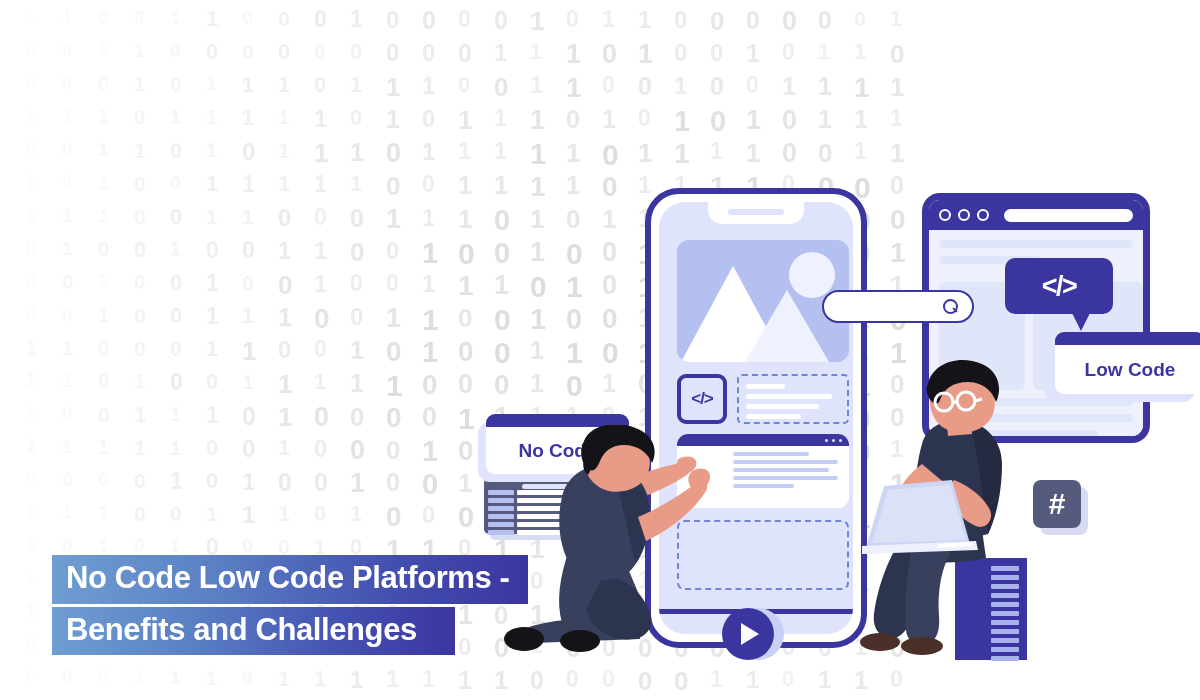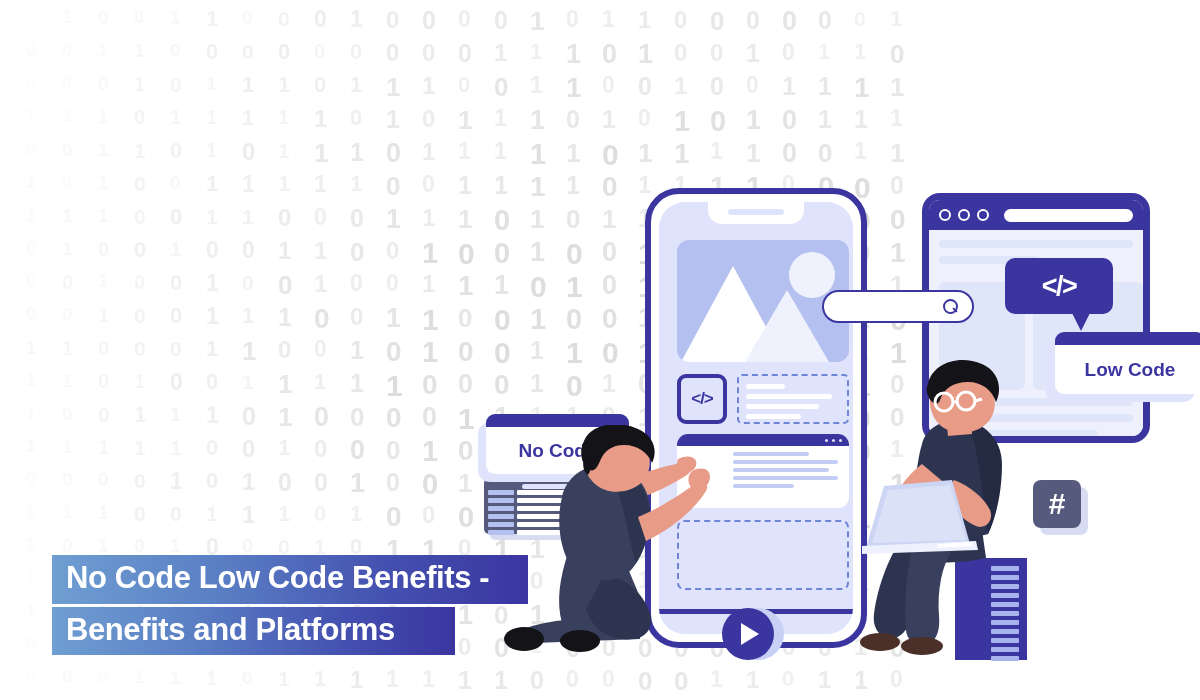--- a/index.html
+++ b/index.html
@@ -984,17 +984,17 @@
     <line x1="93" y1="44" x2="97" y2="44" stroke="#ffffff" stroke-width="3"></line>
     <line x1="115" y1="43" x2="122" y2="41" stroke="#ffffff" stroke-width="3"></line>
 
     <path d="M24 128 L92 122 L110 186 L6 190 Z" fill="#ccd5f4"></path>
     <path d="M28 132 L90 127 L106 182 L12 185 Z" fill="#dbe2f8"></path>
     <path d="M2 188 L116 183 L118 192 L2 196 Z" fill="#eef1fd"></path>
     <path d="M78 186 L112 184 L112 188 L78 190 Z" fill="#ffffff"></path>
   </svg>
 
   <div class="layer" id="title-block">
-    <div class="title-line" id="title-line-1">No Code Low Code Benefits -</div>
-    <div class="title-line" id="title-line-2">Benefits and Platforms</div>
+    <div class="title-line" id="title-line-1">No Code Low Code Platforms -</div>
+    <div class="title-line" id="title-line-2">Benefits and Challenges</div>
   </div>
 
 </div>
 
 </body></html>

